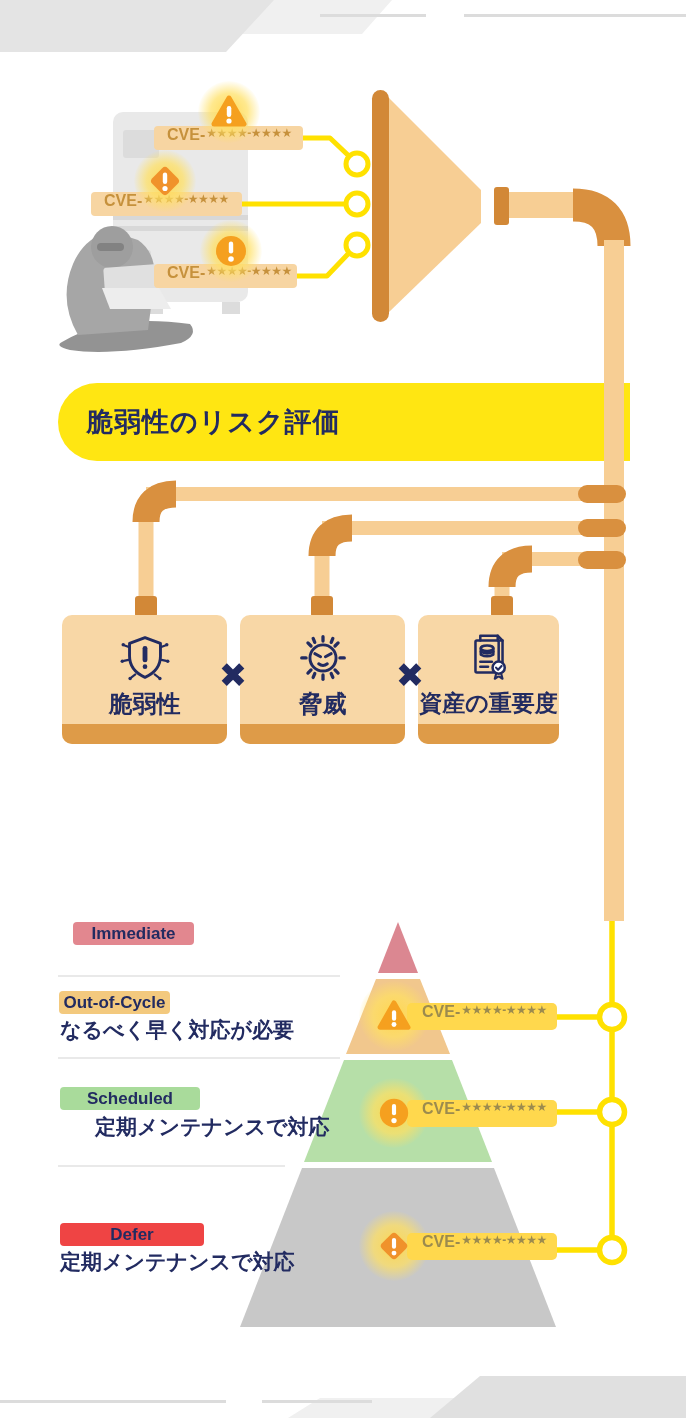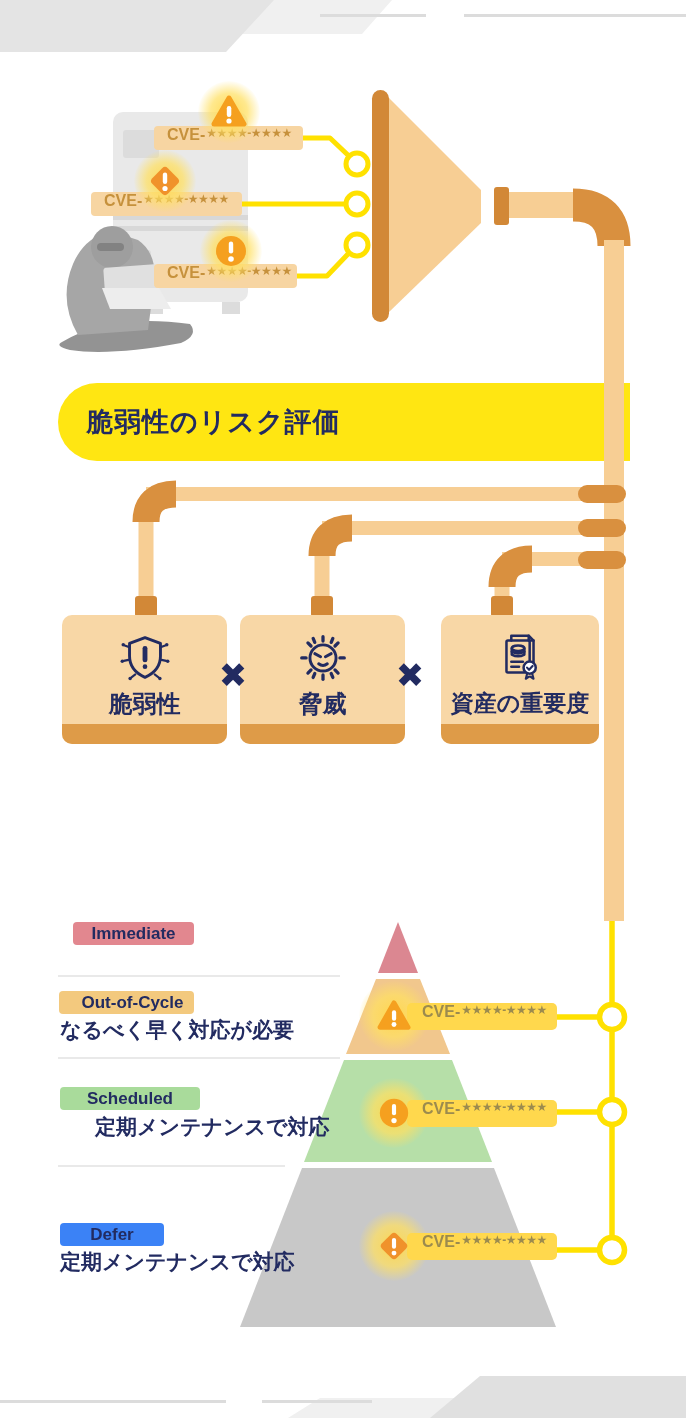--- a/index.html
+++ b/index.html
@@ -46,33 +46,33 @@
   .warn svg{display:block;width:100%;height:100%;}
   .warn-sm{width:34px;height:34px;}
   
   .factor-box{position:absolute;top:615px;height:129px;background:#F8D7A6;border-radius:10px;z-index:3;}
   .factor-box .bar{position:absolute;left:0;bottom:0;width:100%;height:20px;background:#DE9B48;border-radius:0 0 10px 10px;}
   .factor-box .ficon{position:absolute;left:50%;transform:translateX(-50%);top:13px;width:58px;height:58px;}
   .factor-box .flabel{position:absolute;left:0;top:73px;width:100%;text-align:center;
     color:#222B61;font-weight:700;font-size:24px;}
   #fbox1{left:62px;width:165px;}
   #fbox2{left:240px;width:165px;}
-  #fbox3{left:441px;width:158px;}
+  #fbox3{left:418px;width:141px;}
   #fbox3 .flabel{font-size:23px;}
   .xmark{position:absolute;top:655px;width:34px;height:40px;line-height:40px;text-align:center;
     color:#222B61;font-size:34px;font-weight:700;z-index:4;}
   #xmark1{left:216px;}
   #xmark2{left:393px;}
   
   .badge{position:absolute;height:23px;line-height:23px;text-align:center;border-radius:4px;
     color:#222B61;font-weight:700;font-size:17px;z-index:3;}
   #badge-immediate{left:61px;top:922px;width:121px;background:#E2878F;margin-left:12px;}
-  #badge-ooc{left:59px;top:991px;width:123px;background:#F3C97E;padding-left:12px;}
+  #badge-ooc{left:59px;top:991px;width:111px;background:#F3C97E;}
   #badge-scheduled{left:60px;top:1087px;width:140px;background:#A9DB9B;}
-  #badge-defer{left:60px;top:1223px;width:104px;background:#3b82f6;}
+  #badge-defer{left:60px;top:1223px;width:144px;background:#ef4444;}
   .desc{position:absolute;left:60px;color:#222B61;font-weight:700;font-size:21px;z-index:3;white-space:nowrap;}
   #desc1{top:946px;}#desc2{top:1016px;}#desc3{top:1113px;margin-left:35px;}#desc4{top:1248px;}
   .divider{position:absolute;height:2px;background:#E9E9E9;z-index:3;}
   #div1{left:58px;top:975px;width:282px;}
   #div2{left:58px;top:1057px;width:282px;}
   #div3{left:58px;top:1165px;width:227px;}
 </style>
 </head>
 <body>
 

